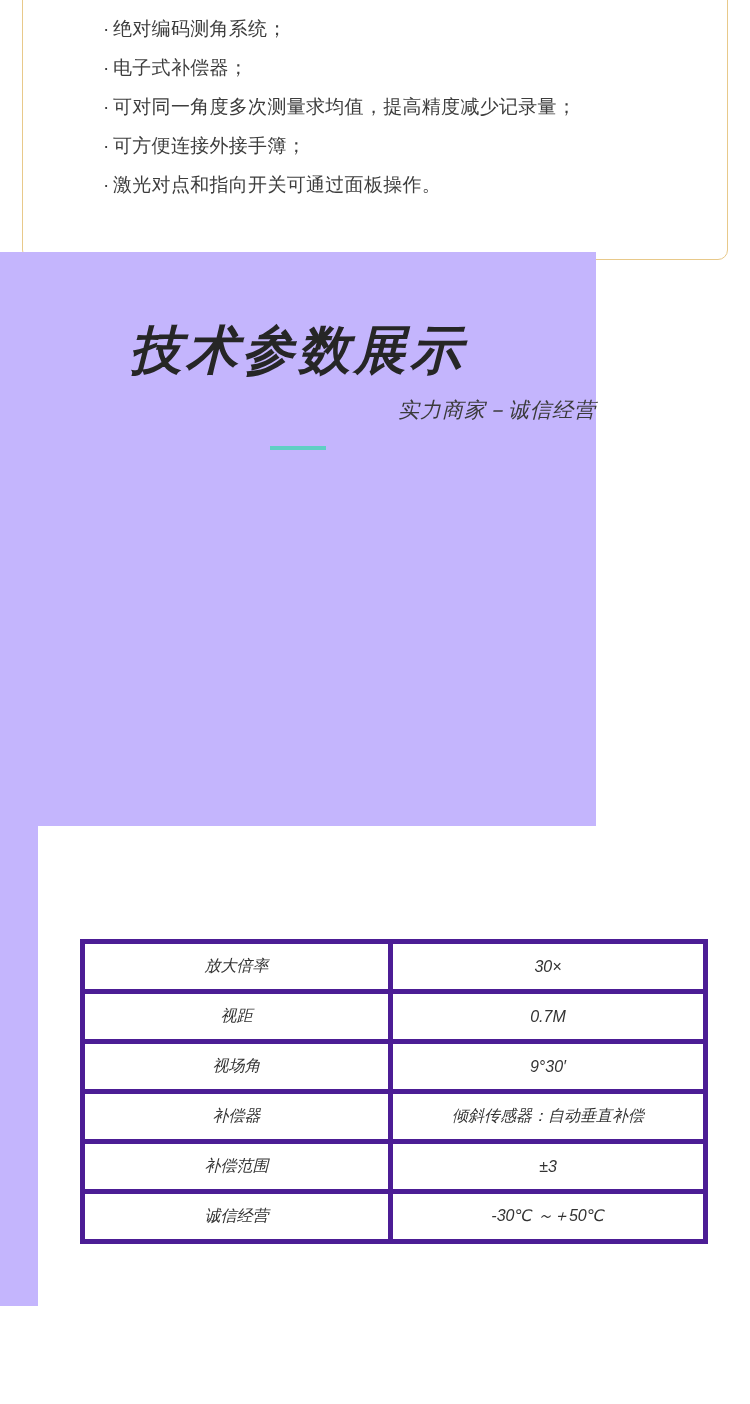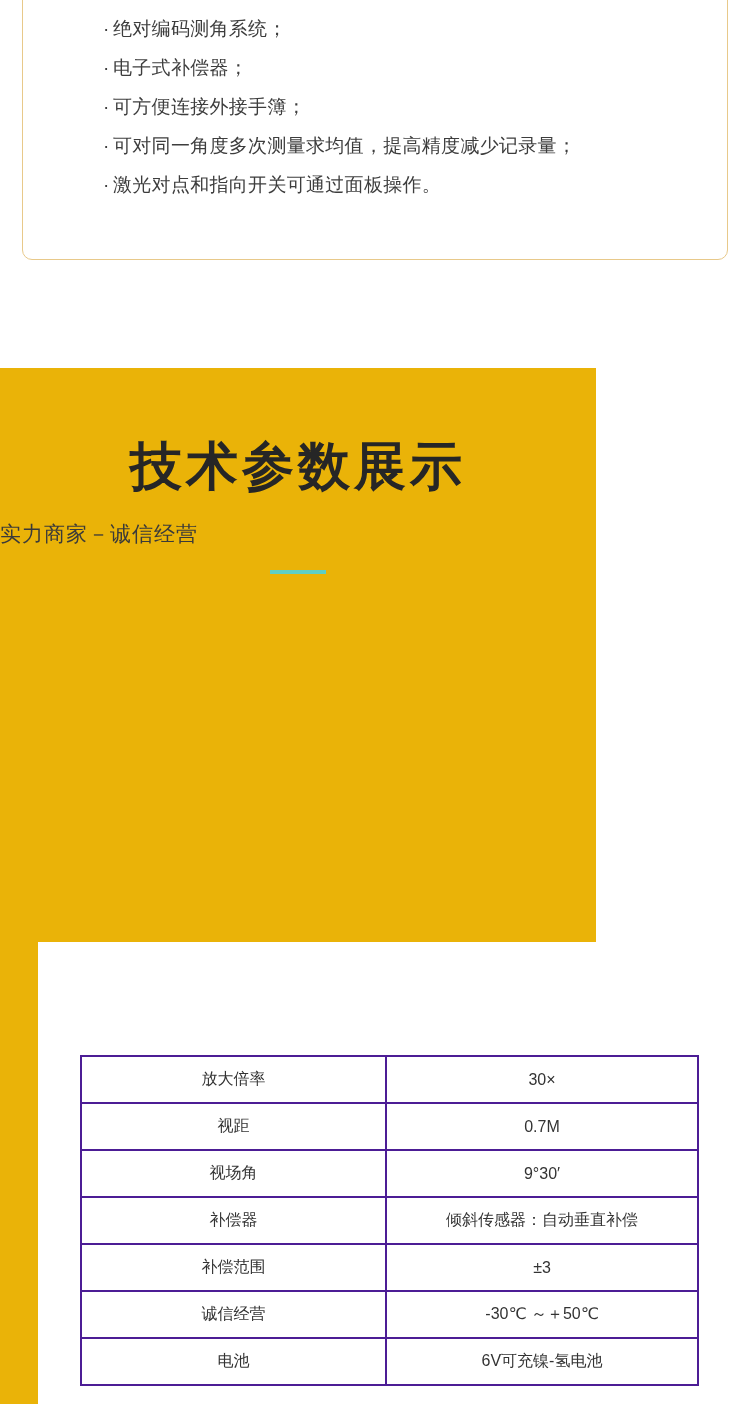--- a/index.html
+++ b/index.html
@@ -11,21 +11,21 @@
     height: 1404px;
     background: #ffffff;
     font-family: "Liberation Sans", "DejaVu Sans", sans-serif;
     color: #333333;
     overflow: hidden;
   }
 
   
   .top-section {
     width: 750px;
-    height: 368px;
+    height: 252px;
     background: #ffffff;
     box-sizing: border-box;
     position: relative;
     padding-left: 16px;
   }
   .feature-card {
     position: absolute;
     left: 22px;
     top: -60px;
     width: 706px;
@@ -51,38 +51,39 @@
   .feature-item .dot {
     display: inline-block;
     width: 10px;
     color: #3d3d3d;
   }
 
   
   .param-section {
     width: 596px;
     height: 1054px;
-    background: #eab308;
+    background: #c4b5fd;
     box-sizing: border-box;
     position: relative;
+    font-style: italic;
   }
   .param-title {
     text-align: center;
     font-size: 52px;
     font-weight: bold;
     color: #262626;
     letter-spacing: 4px;
     padding-top: 72px;
     line-height: 1;
   }
   .param-subtitle {
-    text-align: left;
+    text-align: right;
     font-size: 21px;
     color: #3a3a3a;
-    margin-top: 28px;
+    margin-top: 20px;
     letter-spacing: 1px;
   }
   .param-rule {
     width: 56px;
     height: 4px;
     background: #5fcfc4;
     margin: 22px auto 0 auto;
   }
 
   .white-card {
@@ -96,21 +97,21 @@
 
   .spec-table {
     position: absolute;
     left: 42px;
     top: 113px;
     width: 591px;
     border-collapse: collapse;
     table-layout: fixed;
   }
   .spec-table td {
-    border: 2px solid #4c1d95;
+    border: 5px solid #4c1d95;
     height: 45px;
     font-size: 16px;
     color: #333333;
     text-align: center;
     vertical-align: middle;
     padding: 0 6px;
   }
   .spec-table td.label {
     width: 291px;
   }
@@ -127,25 +128,25 @@
 
       <div class="feature-item">
         <span class="dot">·</span><span>绝对编码测角系统；</span>
       </div>
 
       <div class="feature-item">
         <span class="dot">·</span><span>电子式补偿器；</span>
       </div>
 
       <div class="feature-item">
-        <span class="dot">·</span><span>可方便连接外接手簿；</span>
+        <span class="dot">·</span><span>可对同一角度多次测量求均值，提高精度减少记录量；</span>
       </div>
 
       <div class="feature-item">
-        <span class="dot">·</span><span>可对同一角度多次测量求均值，提高精度减少记录量；</span>
+        <span class="dot">·</span><span>可方便连接外接手簿；</span>
       </div>
 
       <div class="feature-item">
         <span class="dot">·</span><span>激光对点和指向开关可通过面板操作。</span>
       </div>
 
     </div>
   </div>
 </div>
 
@@ -175,21 +176,17 @@
           <td class="value">倾斜传感器：自动垂直补偿</td>
         </tr>
         <tr>
           <td class="label">补偿范围</td>
           <td class="value">±3</td>
         </tr>
         <tr>
           <td class="label">诚信经营</td>
           <td class="value">-30℃ ～＋50℃</td>
         </tr>
-        <tr>
-          <td class="label">电池</td>
-          <td class="value">6V可充镍-氢电池</td>
-        </tr>
       </tbody>
     </table>
   </div>
 
 </div>
 
 </body></html>

